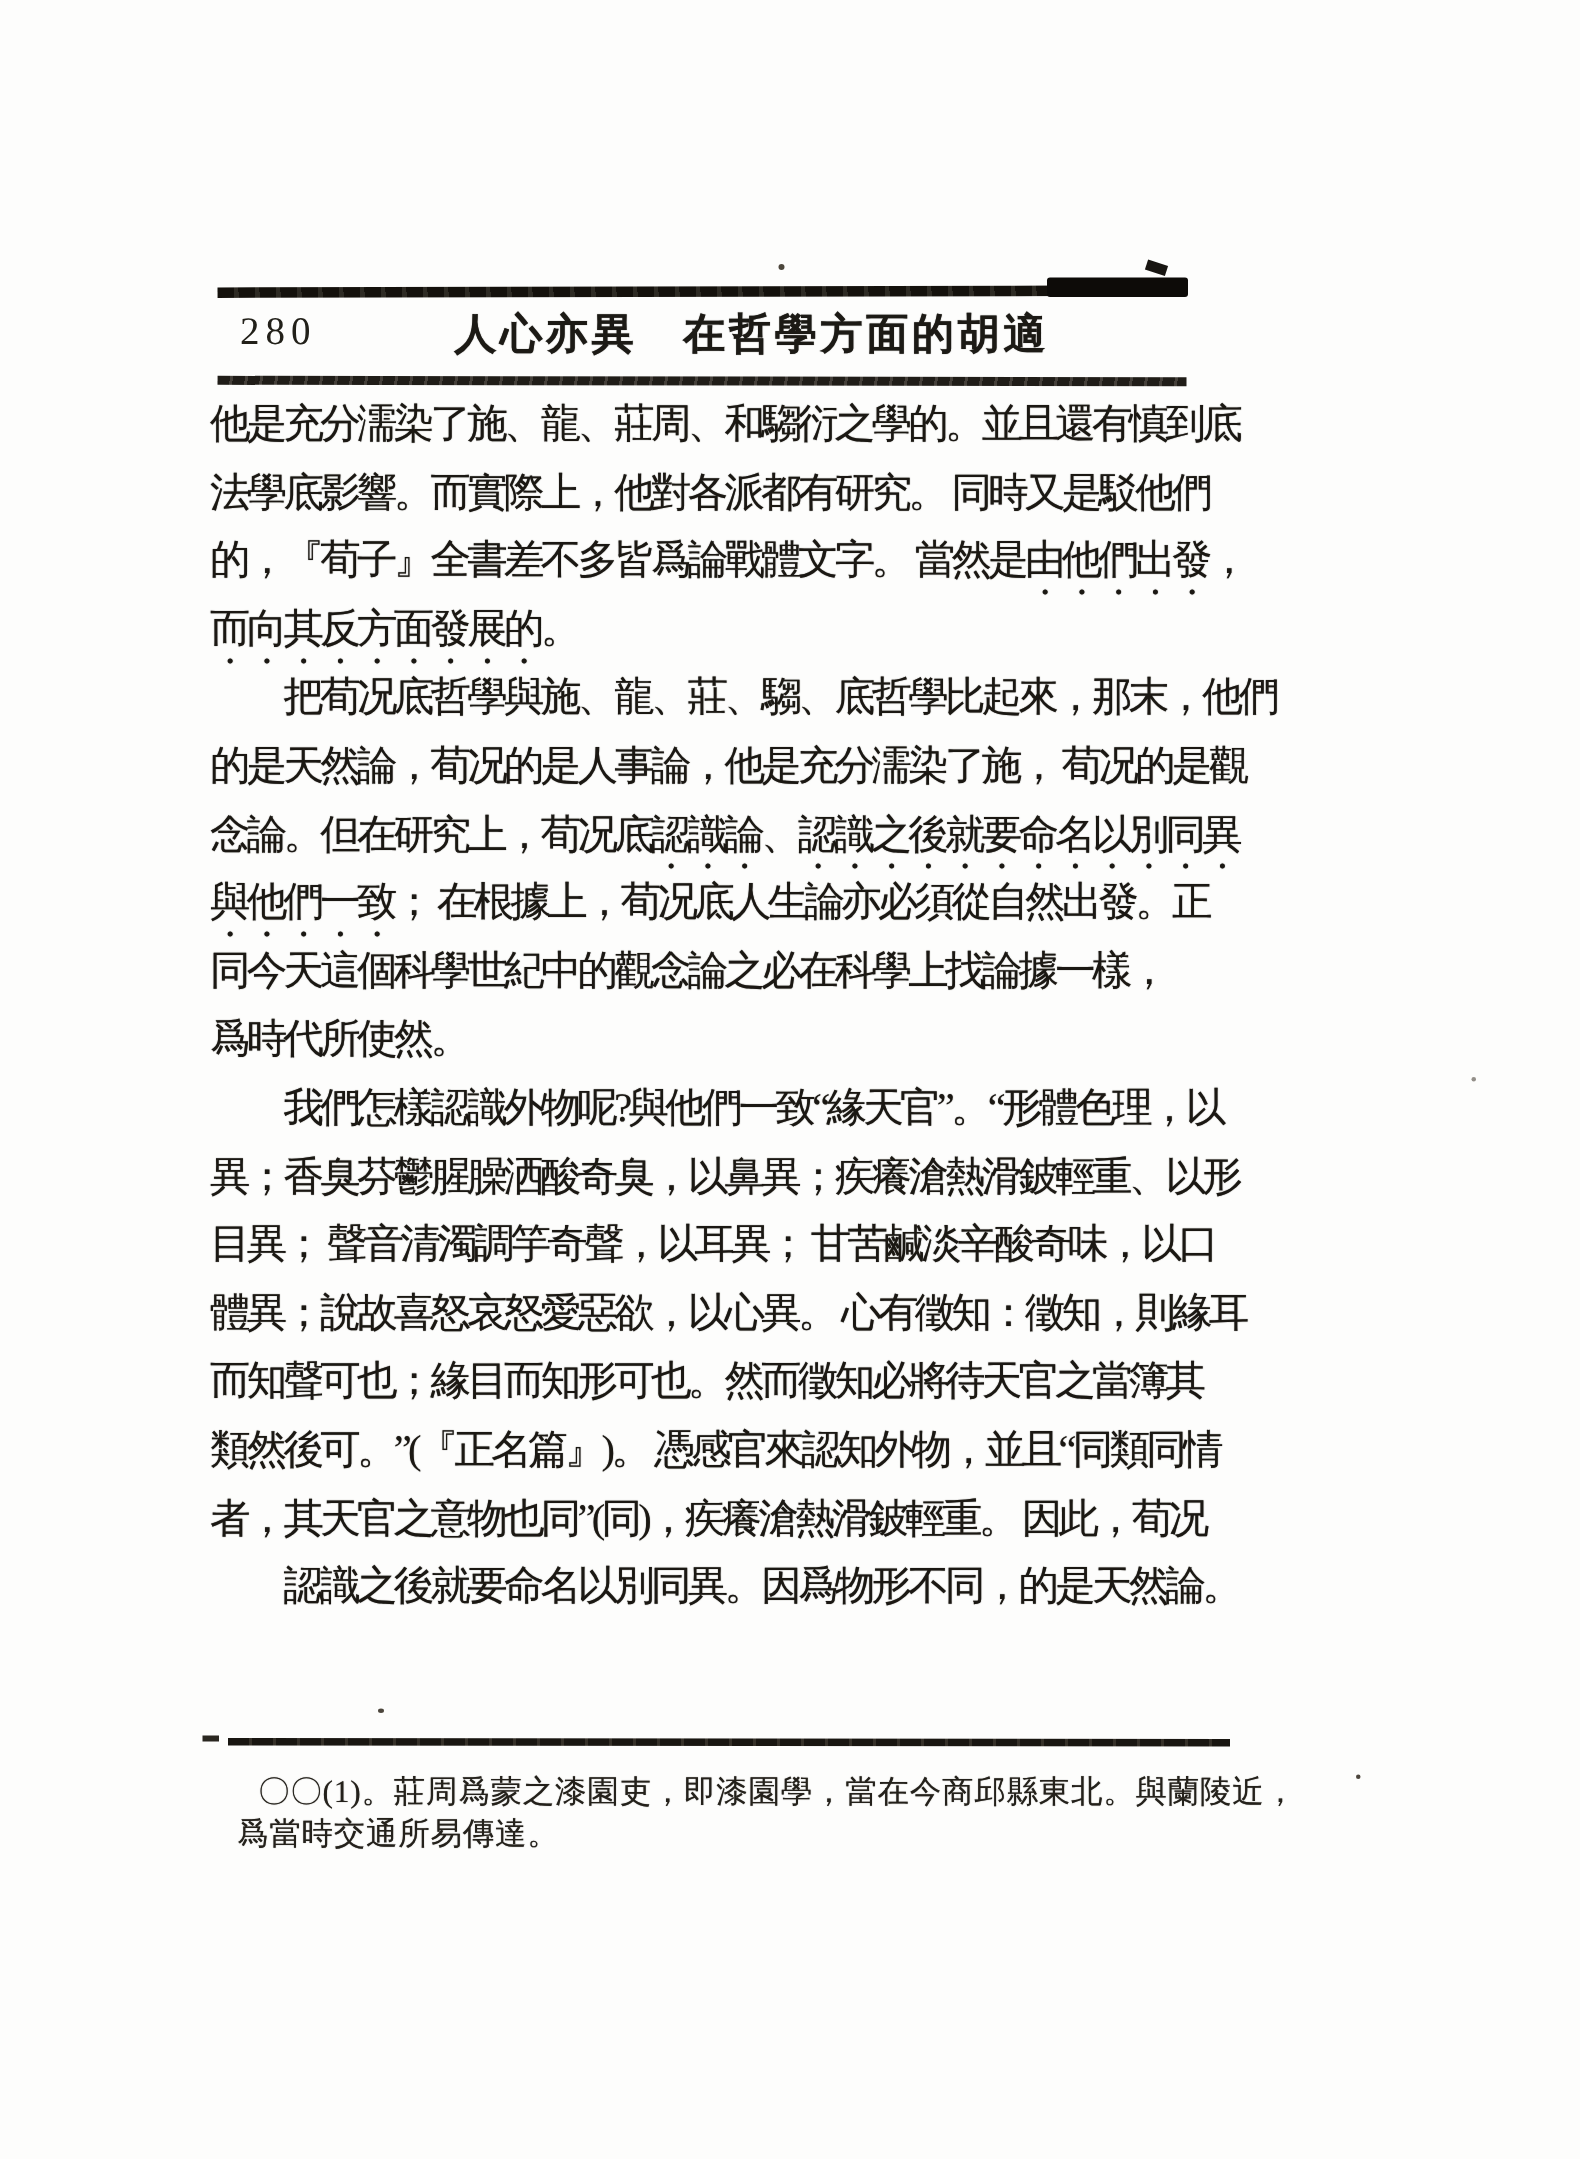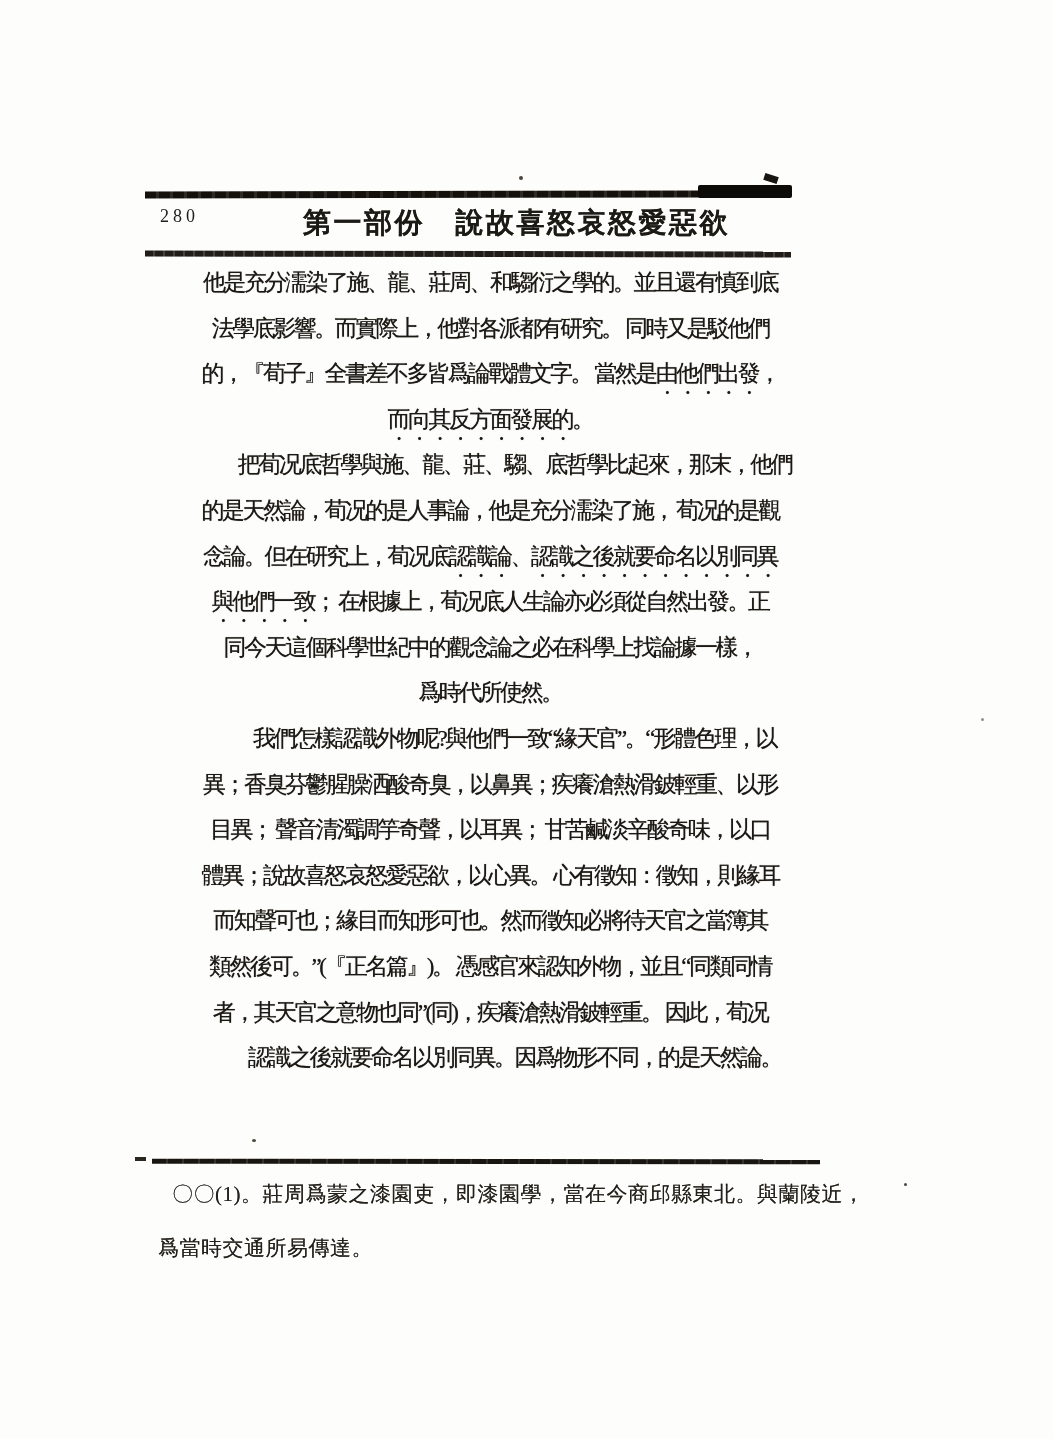--- a/index.html
+++ b/index.html
@@ -16,62 +16,62 @@
   
   .rule{position:absolute;background:#16140f;}
   .rule-top{left:145px;top:191px;width:562px;height:7px;transform:rotate(-0.12deg);
     background:repeating-linear-gradient(90deg,#14110c 0 11px,#2e2b24 11px 14px);}
   .rule-top-right{left:698px;top:185px;width:94px;height:13px;background:#0d0b08;border-radius:2px;}
   .rule-top-tick{left:764px;top:175px;width:14px;height:7px;background:#181511;transform:rotate(18deg);}
   .rule-under{left:145px;top:251px;width:646px;height:6px;transform:rotate(0.08deg);
     background:repeating-linear-gradient(90deg,#201d18 0 8px,#45403a 8px 10px);}
   
   .header-row{position:absolute;top:206px;left:0;width:100%;}
-  .page-number{position:absolute;left:160px;top:0;font-size:18px;letter-spacing:4px;color:#222019;}
+  .page-number{position:absolute;left:160px;top:0;font-size:26px;letter-spacing:4px;color:#222019;}
   .header-title{position:absolute;left:303px;top:-2px;font-size:28px;font-weight:bold;
     letter-spacing:2.5px;color:#1c1a15;text-shadow:0 0 .6px rgba(25,22,18,.8);}
   
   .body-text{position:absolute;left:140px;top:260px;width:700px;}
-  .line{height:45.6px;line-height:45.6px;font-size:23px;letter-spacing:-2.5px;
-    white-space:nowrap;color:#1b1813;text-shadow:0 0 .7px rgba(28,25,20,.75);text-align:center;}
+  .line{height:45.6px;line-height:45.6px;font-size:27px;letter-spacing:-2.5px;
+    white-space:nowrap;color:#1b1813;text-shadow:0 0 .7px rgba(28,25,20,.75);}
   .line.indent{padding-left:49px;}
   .em-dot{
     -webkit-text-emphasis:filled dot #1b1813;text-emphasis:filled dot #1b1813;
     -webkit-text-emphasis-position:under right;text-emphasis-position:under right;}
   .em-circle{
     -webkit-text-emphasis:open double-circle #1b1813;text-emphasis:open double-circle #1b1813;
     -webkit-text-emphasis-position:under right;text-emphasis-position:under right;}
   
   .rule-foot{left:152px;top:1159px;width:668px;height:5px;
     background:repeating-linear-gradient(90deg,#191611 0 14px,#363129 14px 16px);transform:rotate(0.05deg);}
   .rule-foot-dash{left:135px;top:1157px;width:11px;height:4px;background:#2a2username:#2a2720;background:#2a2720;}
   .footnotes{position:absolute;left:158px;top:1180px;width:690px;}
   .footnote-line{font-size:21px;letter-spacing:.5px;line-height:28px;color:#24211b;
     white-space:nowrap;text-shadow:0 0 .6px rgba(30,27,22,.7);}
-  .footnote-line.first{padding-left:14px;margin-bottom:26px;}
+  .footnote-line.first{padding-left:14px;}
   
   .speck{position:absolute;background:#4c463c;border-radius:50%;}
   .speck.s1{left:519px;top:176px;width:4px;height:4px;}
   .speck.s2{left:904px;top:1183px;width:3px;height:3px;}
   .speck.s3{left:252px;top:1139px;width:4px;height:3px;}
   .speck.s4{left:981px;top:718px;width:3px;height:3px;opacity:.6;}
 </style>
 </head>
 <body>
 
 <div class="page">
 
   <div class="rule rule-top"></div>
   <div class="rule rule-top-right"></div>
   <div class="rule rule-top-tick"></div>
   <div class="rule rule-under"></div>
 
   <div class="header-row">
     <span class="page-number">280</span>
-    <span class="header-title">第一部份　說故喜怒哀怒愛惡欲</span>
+    <span class="header-title">人心亦異　在哲學方面的胡適</span>
   </div>
 
   <div class="body-text">
       <div class="line"><span>他是充分濡染了施、龍、莊周、和騶衍之學的。並且還有慎到底</span></div>
       <div class="line"><span>法學底影響。而實際上，他對各派都有研究。 同時又是駁他們</span></div>
       <div class="line"><span>的，『荀子』全書差不多皆爲論戰體文字。 當然是</span><span class="em-dot">由他們出發</span><span>，</span></div>
       <div class="line"><span class="em-dot">而向其反方面發展的。</span></div>
       <div class="line indent"><span>把荀况底哲學與施、龍、莊、騶、底哲學比起來，那末，他們</span></div>
       <div class="line"><span>的是天然論，荀况的是人事論，他是充分濡染了施， 荀况的是觀</span></div>
       <div class="line"><span>念論。但在研究上，荀况底</span><span class="em-dot">認識論、認識之後就要命名以別同異</span></div>

